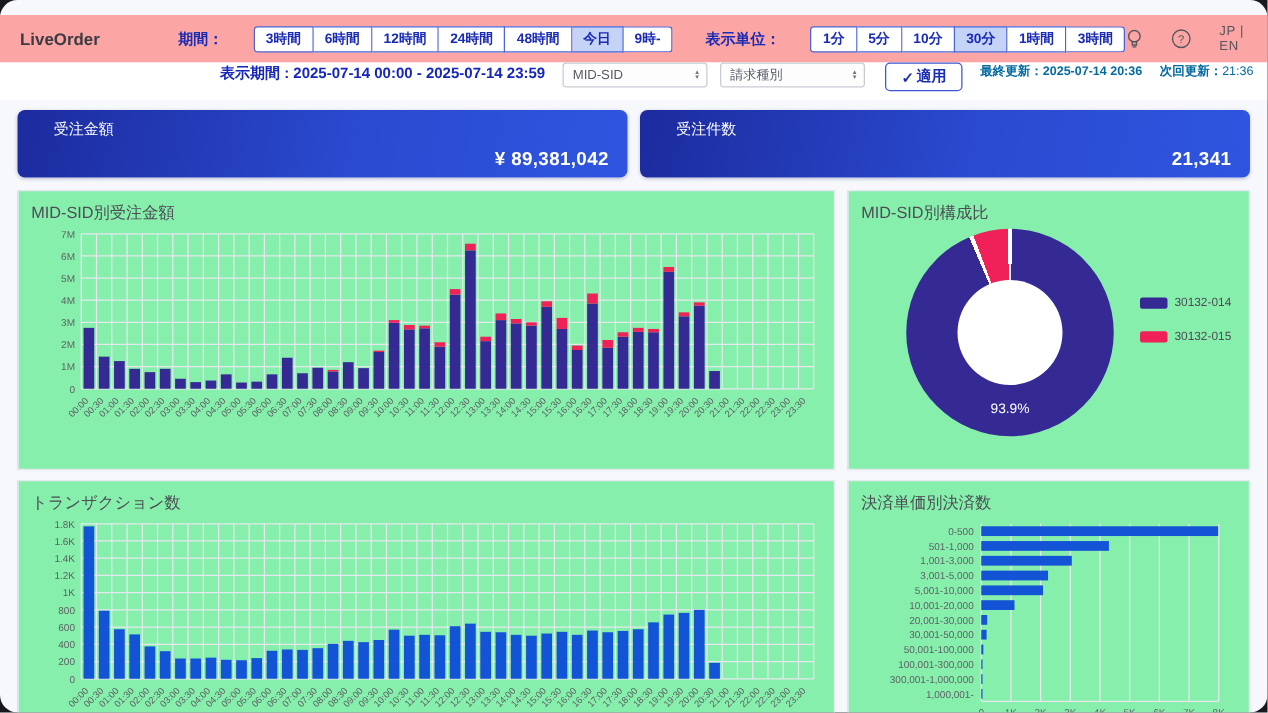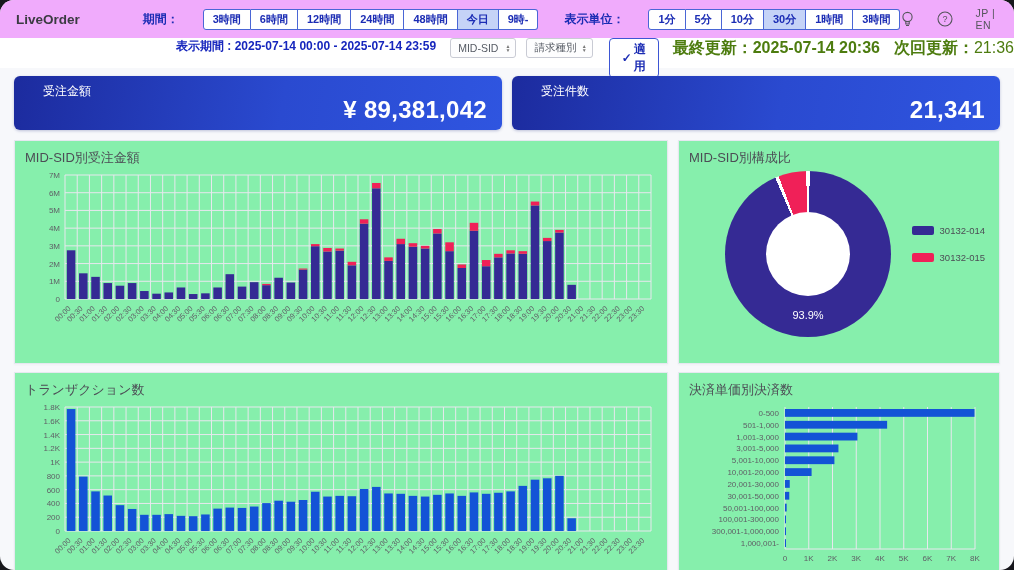--- a/index.html
+++ b/index.html
@@ -1,20 +1,20 @@
 <!DOCTYPE html>
 <html><head>
 <meta charset="utf-8">
 <style>
   * { box-sizing: border-box; margin: 0; padding: 0; }
   body { background:#17171c; font-family:"Liberation Sans",sans-serif; }
   .page { width:1014px; height:570px; background:#f7f8fb; border-radius:14px; overflow:hidden; margin:0 auto; }
 
   
-  .topbar { height:38px; background:#f0abfc; display:flex; align-items:center; padding:0 18px 0 16px; }
+  .topbar { height:38px; background:#fca5a5; display:flex; align-items:center; padding:0 18px 0 16px;margin-top:12px; }
   .brand { font-size:13.5px; font-weight:bold; color:#3b3b42; width:168px; }
   .ctl-label { font-size:12px; font-weight:bold; color:#1b2cb4; margin:0 8px 0 0; white-space:nowrap; }
   .btn-group { display:flex;padding-left:16px; }
   .btn-group .gbtn {
     font-family:"Liberation Sans",sans-serif; font-size:11px; font-weight:bold; color:#1b2cb4;
     background:#fff; border:1px solid #4a66d6; border-left-width:0;
     padding:4px 9px; cursor:pointer; white-space:nowrap; line-height:1;
   }
   .btn-group .gbtn:first-child { border-left-width:1px; border-radius:3px 0 0 3px; }
   .btn-group .gbtn:last-child { border-radius:0 3px 3px 0; }
@@ -27,30 +27,30 @@
   
   .filterbar { height:30px; background:#fff; display:flex; align-items:flex-start; padding-left:176px; }
   .period-text { font-size:12px; font-weight:bold; color:#1626bd; margin-right:14px; white-space:nowrap; }
   .fselect { display:flex; align-items:center; justify-content:space-between; width:116px; height:20px;
     border:1px solid #c9cbd4; border-radius:3px; background:#fdfdfe; padding:0 5px 0 7px;
     font-size:10.5px; color:#555a63; margin-right:10px; cursor:pointer; }
   .updown { display:flex; flex-direction:column; font-size:5px; line-height:4px; color:#777; }
   .updown::before { content:"▲"; } .updown::after { content:"▼"; }
   .apply-btn { display:flex; align-items:center; gap:2px; border:1.5px solid #3d56d4; border-radius:4px;
     background:#fff; color:#1b2cb4; font-size:12px; font-weight:bold; padding:2px 12px; margin:0 14px 0 6px; cursor:pointer; }
-  .update-info { display:flex; align-items:center; gap:14px; font-size:16px; color:#4d7c0f; white-space:nowrap; }
+  .update-info { display:flex; align-items:center; gap:14px; font-size:10px; color:#0369a1; white-space:nowrap; }
   .update-info .strong { font-weight:bold; }
 
   
   .kpi-row { display:flex; gap:10px; padding:8px 14px 0 14px; }
   .kpi-card { flex:1; height:54px; border-radius:6px; position:relative; color:#fff;
     background:linear-gradient(100deg,#1c2b9e 0%,#2a4ad0 55%,#2f55e0 100%);
     box-shadow:0 1px 3px rgba(20,30,120,.25); }
   .kpi-label { position:absolute; top:7px; left:29px; font-size:12px; }
-  .kpi-value { position:absolute; bottom:6px; right:15px; font-size:24px; font-weight:bold; letter-spacing:.3px; }
+  .kpi-value { position:absolute; bottom:6px; right:15px; font-size:15px; font-weight:bold; letter-spacing:.3px; }
 
   
   .grid { display:grid; grid-template-columns:654px 322px; gap:8px 10px; padding:10px 14px 0 14px; }
   .panel { background:#86efac; border:1px solid #e6e8f0; border-radius:0; padding:8px 10px 4px 10px;
     height:224px; box-shadow:0 1px 2px rgba(40,40,80,.04); overflow:hidden; }
   .panel-title { font-size:13px; color:#4c4d55; margin-bottom:2px; font-weight:normal; }
 
   svg text { font-family:"Liberation Sans",sans-serif; }
 
   

